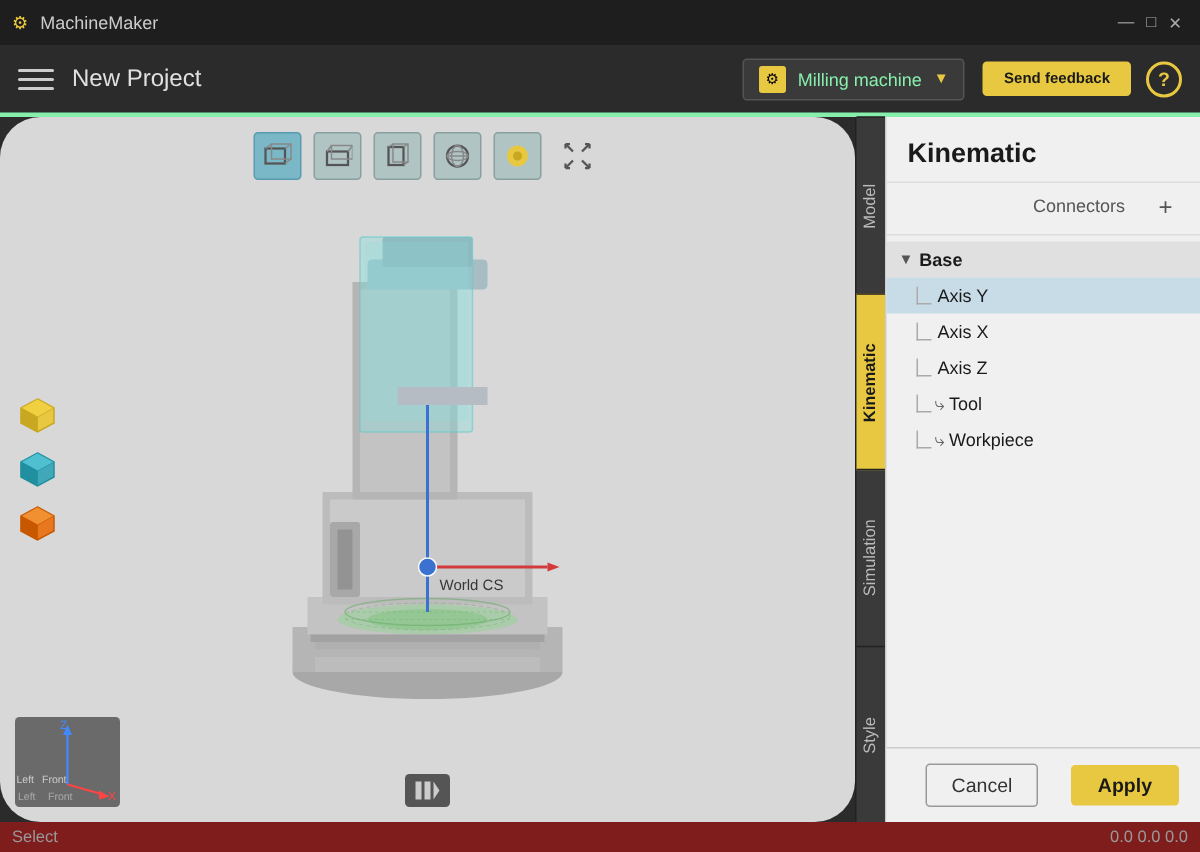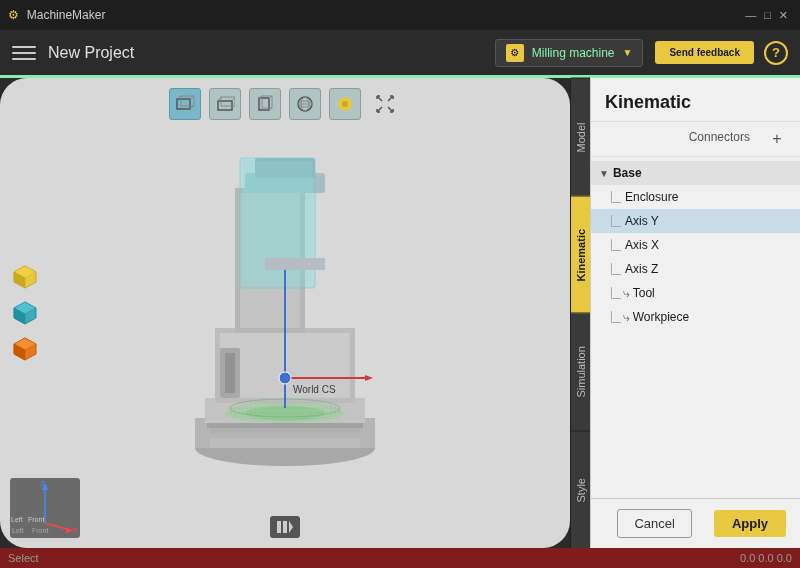--- a/index.html
+++ b/index.html
@@ -583,25 +583,20 @@
       <span>Connectors</span>
       <button id="add-connector-btn">+</button>
     </div>
     <div id="kinematic-tree">
 
       <div class="tree-item group">
         <span class="tree-arrow">▼</span>
         <span>Base</span>
       </div>
 
-      <div class="tree-item">
-        <span class="indent"></span>
-        <span style="display:inline-block; width:10px; height:12px; border-left:1px solid #aaa; border-bottom:1px solid #aaa; margin-right:4px; vertical-align:middle;"></span>
-        <span>Enclosure</span>
-      </div>
 
       <div class="tree-item" style="background:#c8dce8;">
         <span class="indent"></span>
         <span style="display:inline-block; width:10px; height:12px; border-left:1px solid #aaa; border-bottom:1px solid #aaa; margin-right:4px; vertical-align:middle;"></span>
         <span>Axis Y</span>
       </div>
 
       <div class="tree-item">
         <span class="indent"></span>
         <span style="display:inline-block; width:10px; height:12px; border-left:1px solid #aaa; border-bottom:1px solid #aaa; margin-right:4px; vertical-align:middle;"></span>

